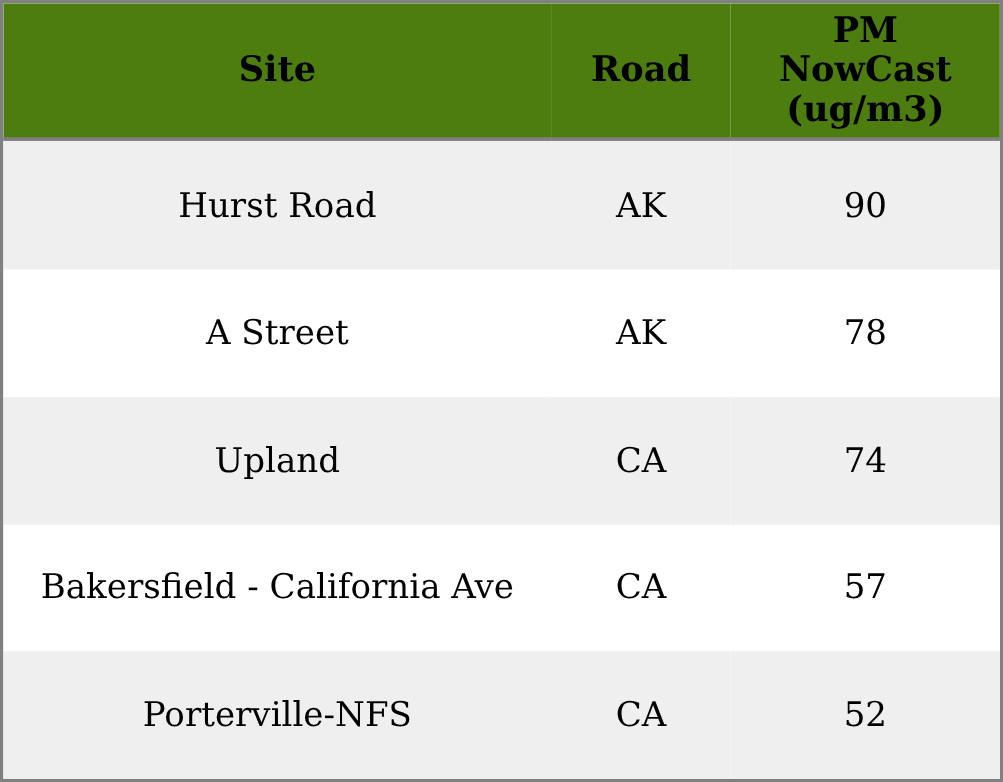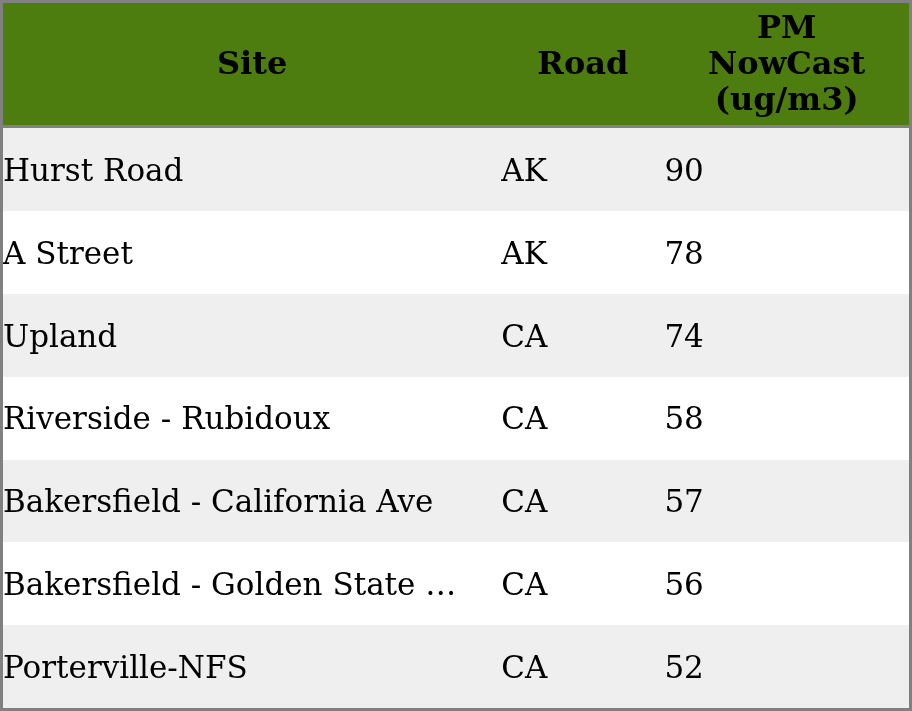--- a/index.html
+++ b/index.html
@@ -37,21 +37,21 @@
     font-weight: bold;
     line-height: 1.12;
     padding: 0;
   }
   thead th.pm-header {
     white-space: pre-line;
   }
   tbody td {
     height: 58px;
     vertical-align: middle;
-    text-align: left;
+    text-align: center;
     font-size: 31px;
     font-weight: normal;
     padding: 0;
     white-space: nowrap;
     overflow: hidden;
   }
   tbody tr:nth-child(odd)  { background: #efefef; }
   tbody tr:nth-child(even) { background: #ffffff; }
 </style>
 </head>
@@ -83,33 +83,23 @@
         <td>A Street</td>
         <td>AK</td>
         <td>78</td>
       </tr>
       <tr>
         <td>Upland</td>
         <td>CA</td>
         <td>74</td>
       </tr>
       <tr>
-        <td>Riverside - Rubidoux</td>
-        <td>CA</td>
-        <td>58</td>
-      </tr>
-      <tr>
         <td>Bakersfield - California Ave</td>
         <td>CA</td>
         <td>57</td>
-      </tr>
-      <tr>
-        <td>Bakersfield - Golden State …</td>
-        <td>CA</td>
-        <td>56</td>
       </tr>
       <tr>
         <td>Porterville-NFS</td>
         <td>CA</td>
         <td>52</td>
       </tr>
     </tbody>
   </table>
 </div>
 

